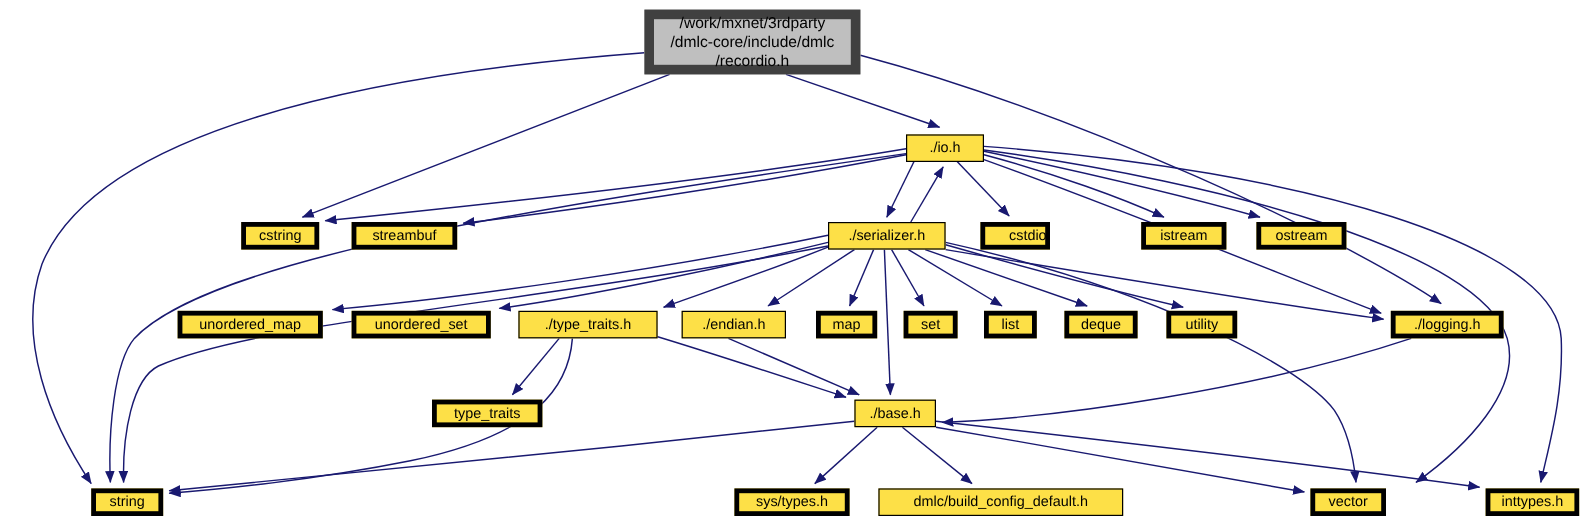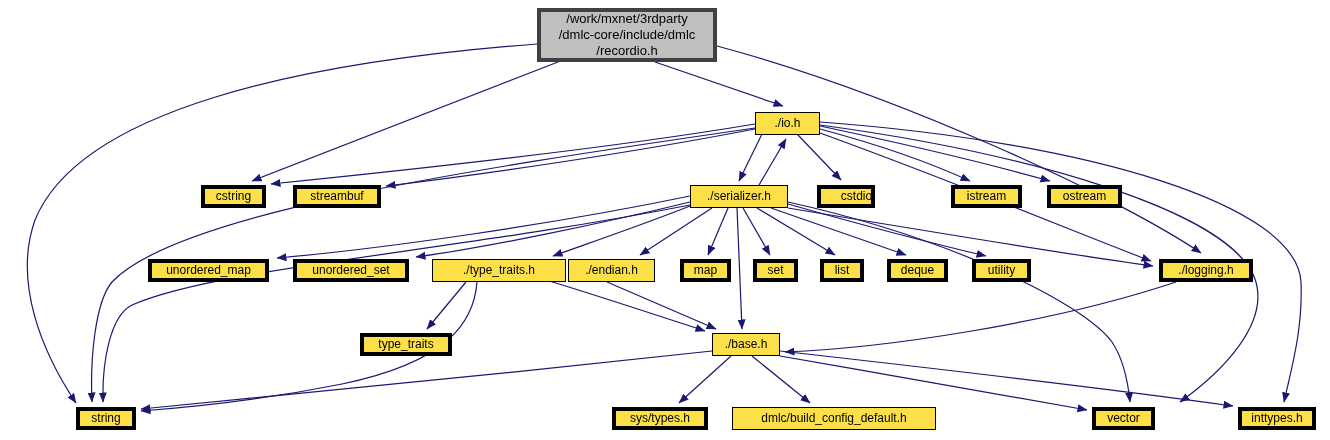--- a/index.html
+++ b/index.html
@@ -4,21 +4,21 @@
 <style>
   html,body{margin:0;padding:0;background:#ffffff;}
   .graph{position:relative;width:1330px;height:440px;background:#ffffff;overflow:hidden;
          font-family:"Liberation Sans","DejaVu Sans",sans-serif;}
   .edges{position:absolute;left:0;top:0;width:1330px;height:440px;pointer-events:none;}
   .node{position:absolute;display:flex;align-items:center;justify-content:center;
         background:#fde047;color:#000;font-size:12px;line-height:1.25;text-align:center;
         white-space:pre-line;box-sizing:border-box;padding:0 4px;}
   .node.ext{border:4px solid #000000;}
   .node.doc{border:1px solid #000000;}
-  .node.main{border:4px solid #404040;background:#bfbfbf;font-size:13px;}
+  .node.main{border:8px solid #404040;background:#bfbfbf;font-size:13px;}
   .node.doc, .node.main{cursor:pointer;}
 </style>
 </head>
 <body>
 
 <div class="graph">
   <svg class="edges" width="1330" height="440" viewBox="0 0 1330 440" xmlns="http://www.w3.org/2000/svg">
       <defs>
         <marker id="arrow" markerUnits="userSpaceOnUse" markerWidth="12" markerHeight="10" refX="9.5" refY="4" orient="auto">
           <path d="M0,0 L10,4 L0,8 z" fill="#191970"></path>
@@ -68,21 +68,21 @@
 /recordio.h</span></div>
     <div class="node doc" style="left: 755px; top: 112px; width: 65px; height: 23px;"><span>./io.h</span></div>
     <div class="node ext" style="left: 201px; top: 185px; width: 65px; height: 23px;"><span>cstring</span></div>
     <div class="node ext" style="left: 293px; top: 185px; width: 88px; height: 23px;"><span>streambuf</span></div>
     <div class="node doc" style="left: 690px; top: 185px; width: 98px; height: 23px;"><span>./serializer.h</span></div>
     <div class="node ext" style="left: 817px; top: 185px; width: 58px; height: 23px; padding-left: 25px;"><span>cstdio</span></div>
     <div class="node ext" style="left: 951px; top: 185px; width: 71px; height: 23px;"><span>istream</span></div>
     <div class="node ext" style="left: 1047px; top: 185px; width: 75px; height: 23px;"><span>ostream</span></div>
     <div class="node ext" style="left: 148px; top: 259px; width: 121px; height: 23px; text-align: center;"><span>unordered_map</span></div>
     <div class="node ext" style="left: 293px; top: 259px; width: 116px; height: 23px;"><span>unordered_set</span></div>
-    <div class="node doc" style="left: 432px; top: 259px; width: 134px; height: 23px;"><span>./type_traits.h</span></div>
+    <div class="node doc" style="left: 432px; top: 259px; width: 116px; height: 23px;"><span>./type_traits.h</span></div>
     <div class="node doc" style="left: 568px; top: 259px; width: 87px; height: 23px;"><span>./endian.h</span></div>
     <div class="node ext" style="left: 680px; top: 259px; width: 51px; height: 23px;"><span>map</span></div>
     <div class="node ext" style="left: 753px; top: 259px; width: 45px; height: 23px;"><span>set</span></div>
     <div class="node ext" style="left: 820px; top: 259px; width: 44px; height: 23px;"><span>list</span></div>
     <div class="node ext" style="left: 887px; top: 259px; width: 61px; height: 23px;"><span>deque</span></div>
     <div class="node ext" style="left: 972px; top: 259px; width: 59px; height: 23px;"><span>utility</span></div>
     <div class="node ext" style="left: 1159px; top: 259px; width: 94px; height: 23px;"><span>./logging.h</span></div>
     <div class="node ext" style="left: 360px; top: 333px; width: 92px; height: 23px;"><span>type_traits</span></div>
     <div class="node doc" style="left: 712px; top: 333px; width: 68px; height: 23px;"><span>./base.h</span></div>
     <div class="node ext" style="left: 76px; top: 407px; width: 60px; height: 23px;"><span>string</span></div>

